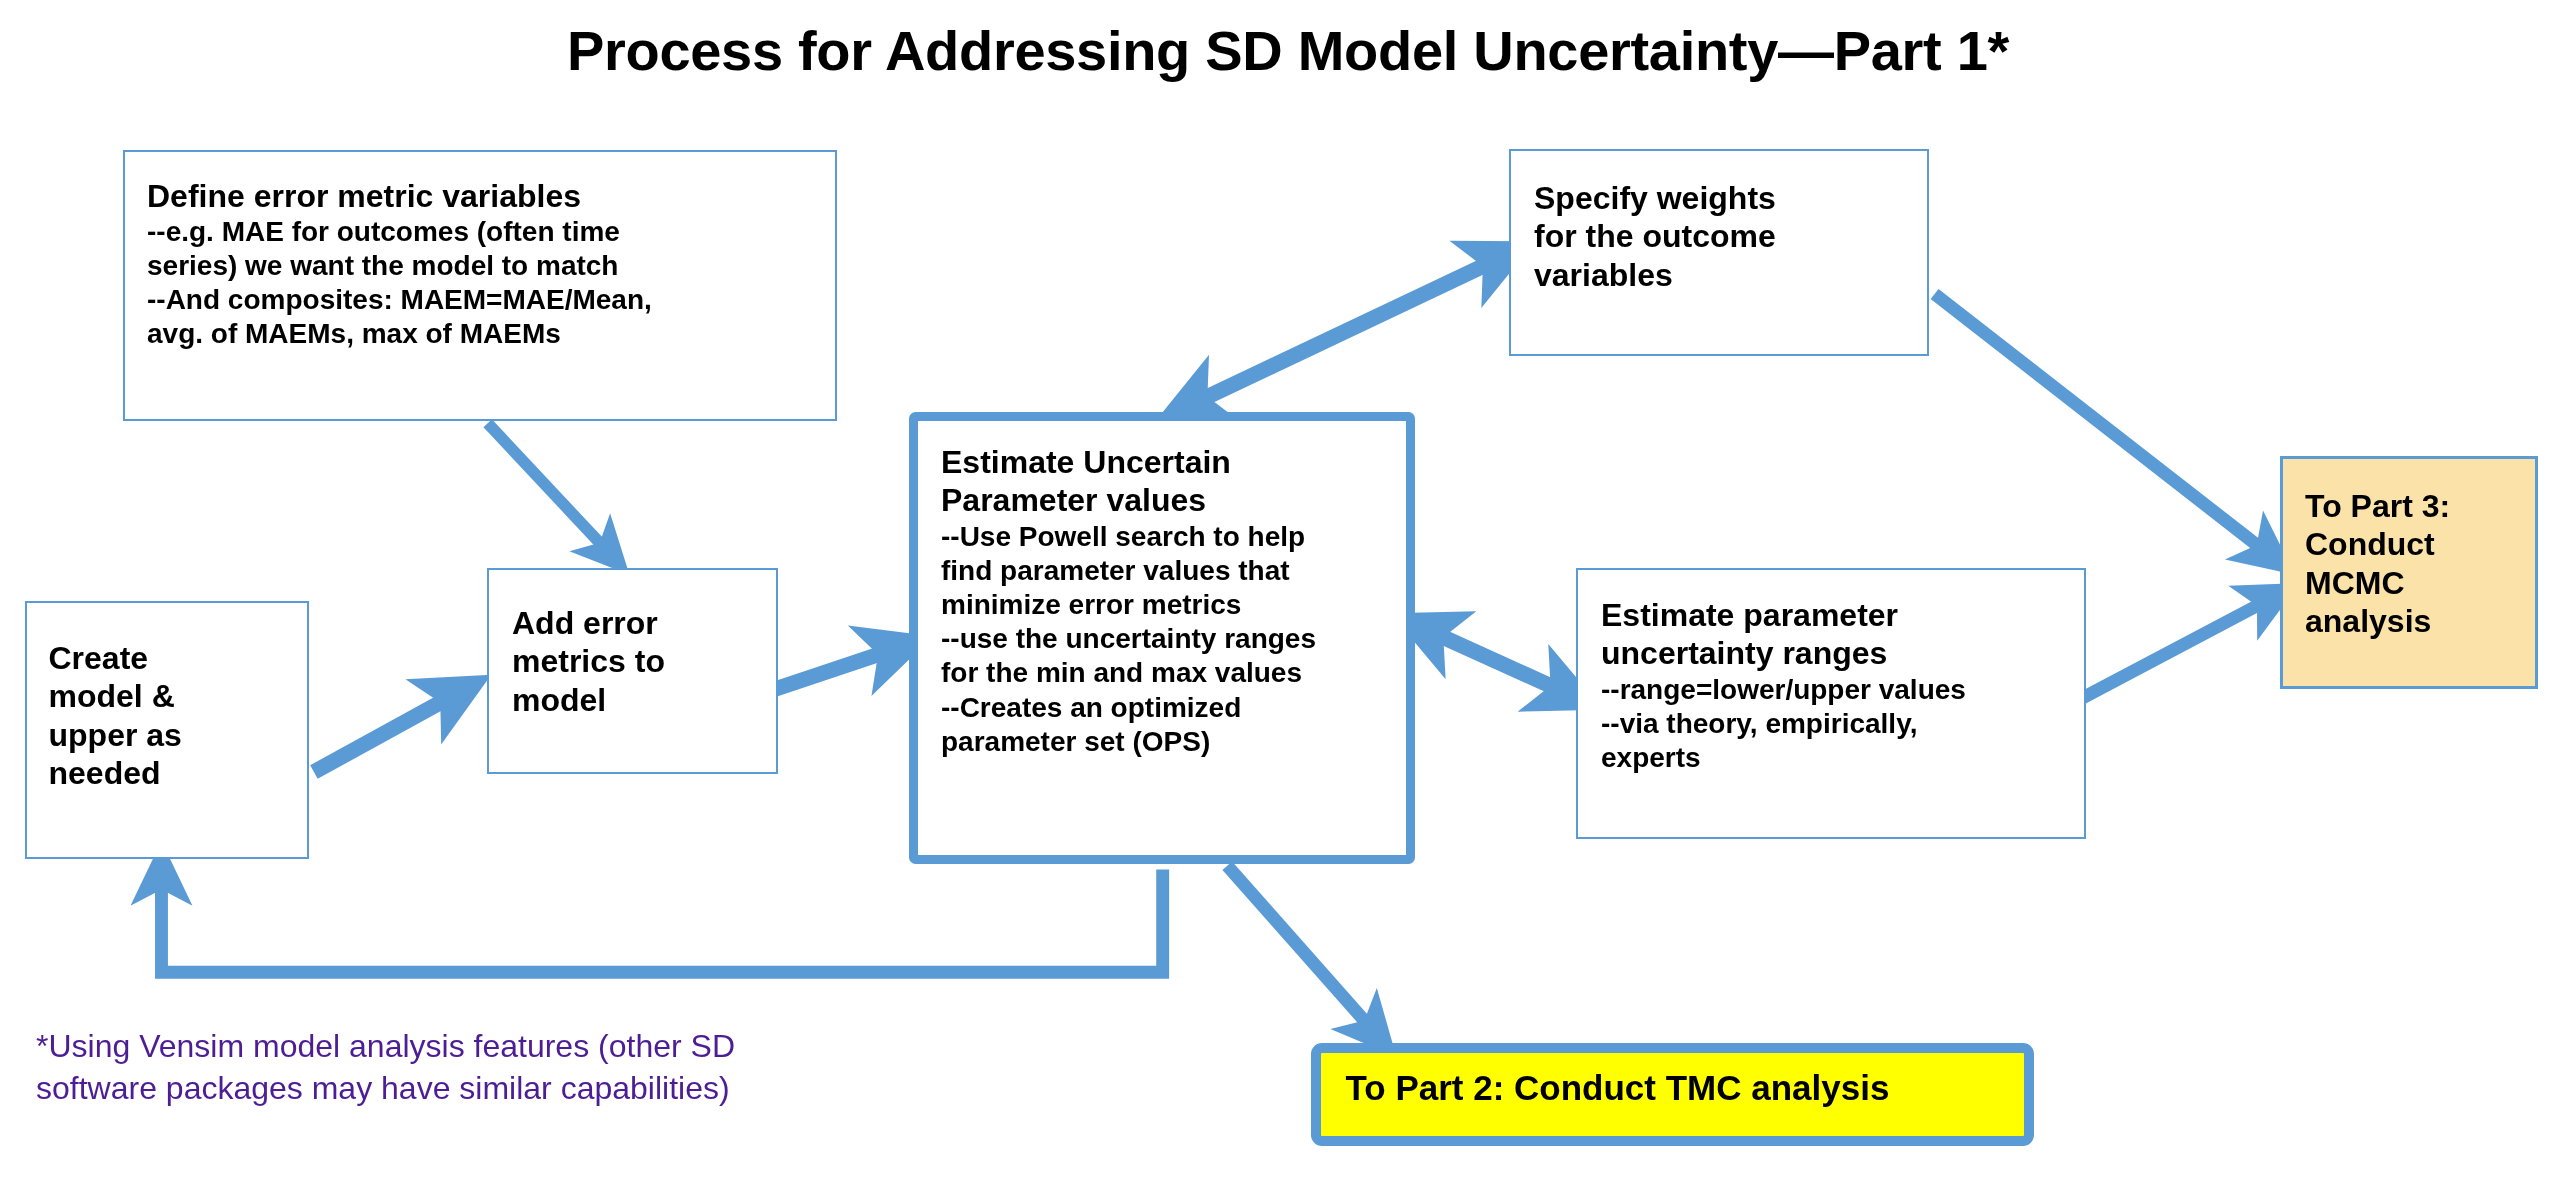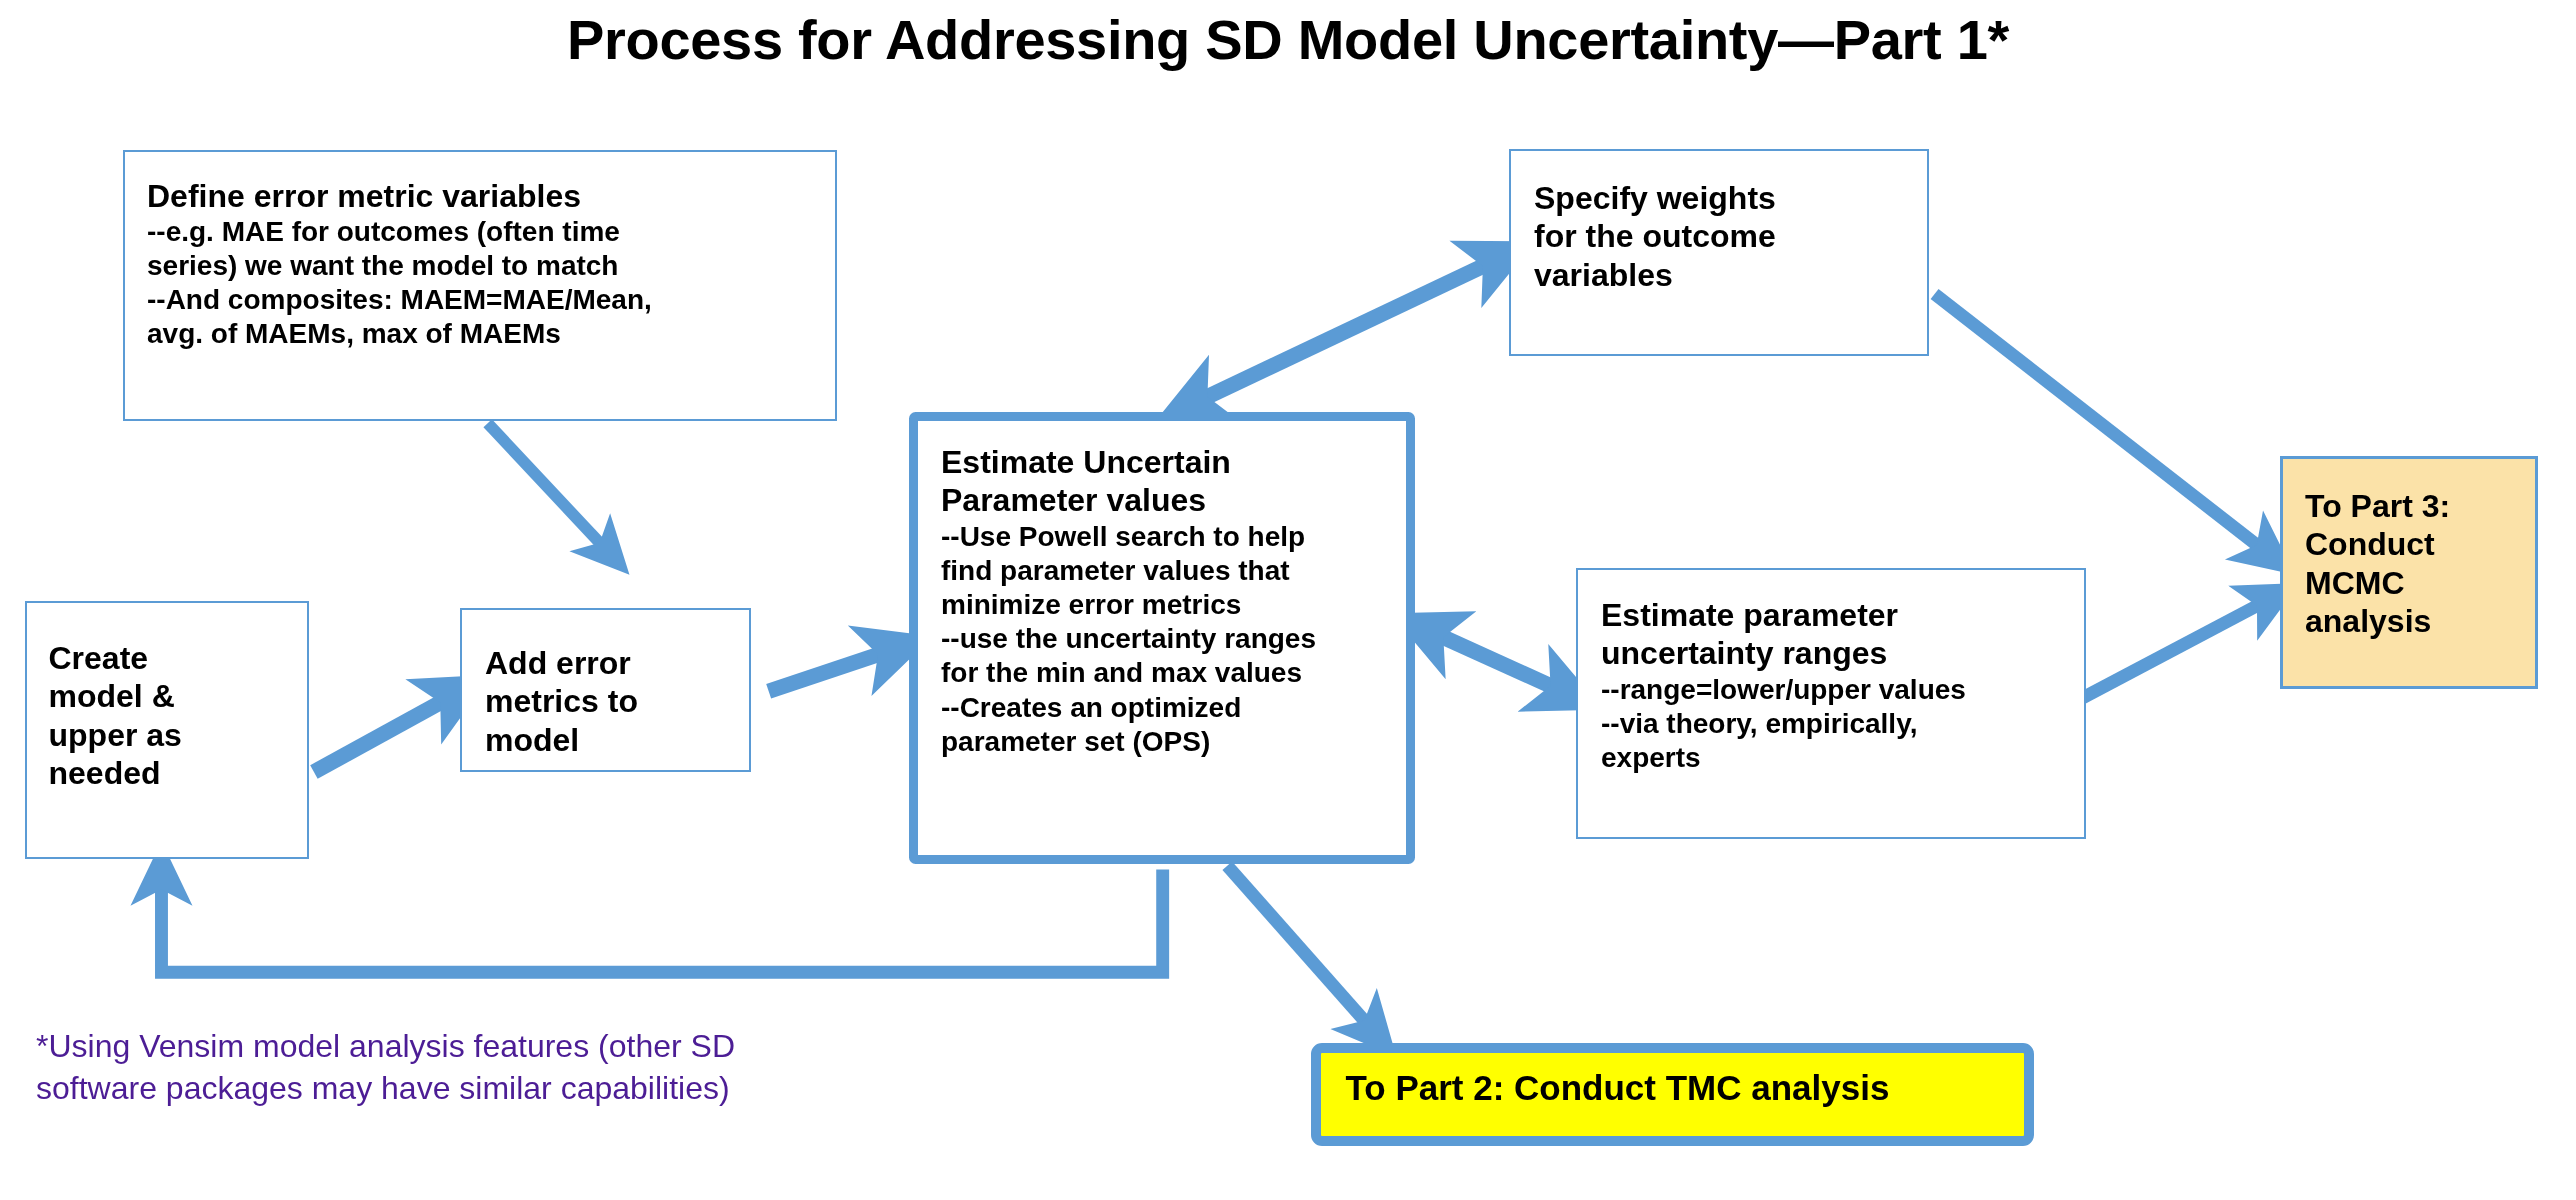--- a/index.html
+++ b/index.html
@@ -12,21 +12,21 @@
     width: 2576px;
     height: 1201px;
     background: #ffffff;
     font-family: "Liberation Sans", sans-serif;
     overflow: hidden;
   }
 
   
   #title {
     position: absolute;
-    left: 0; top: 7px;
+    left: 0; top: 18px;
     width: 2576px;
     text-align: center;
     font-size: 56px;
     font-weight: bold;
     color: #000000;
     letter-spacing: -0.3px;
   }
 
   
   #arrows {
@@ -70,21 +70,21 @@
     border: 10.3px solid #5B9BD5;
     border-radius: 11px;
   }
   .node.part2 .hd {
     font-size: 35px;
   }
 
   
   #box-define        { left: 123px;  top: 150px;  width: 714px; height: 271px; padding: 24.5px 22px 0 22px; }
   #box-create        { left: 24.5px;   top: 601px;  width: 284px;  height: 258px; padding: 36px 19.4px 0 22px; }
-  #box-add-error     { left: 460px;  top: 568px;  width: 291px;  height: 164px; padding: 34px 22px 0 23px; margin-top: 40px; }
+  #box-add-error     { left: 487px;  top: 568px;  width: 291px;  height: 206px; padding: 34px 22px 0 23px; }
   #box-center        { left: 909px; top: 412px;  width: 506px;  height: 452px; padding: 22px 19.4px 0 23px; }
   #box-weights       { left: 1509px; top: 149px;  width: 420px;  height: 207px; padding: 28px 22px 16px 23px; }
   #box-ranges        { left: 1576px; top: 568px;  width: 510px;  height: 271px; padding: 26px 19.4px 0 23px; }
   #box-part3         { left: 2280px; top: 456px;  width: 258px;  height: 233px; padding: 28px 30px 0 22px; }
   #box-part2         { left: 1311px; top: 1043px; width: 723px; height: 103px; padding: 14px 22px 0 24.5px; }
 
   
   #footnote {
     position: absolute;
     left: 36px; top: 1026px;

